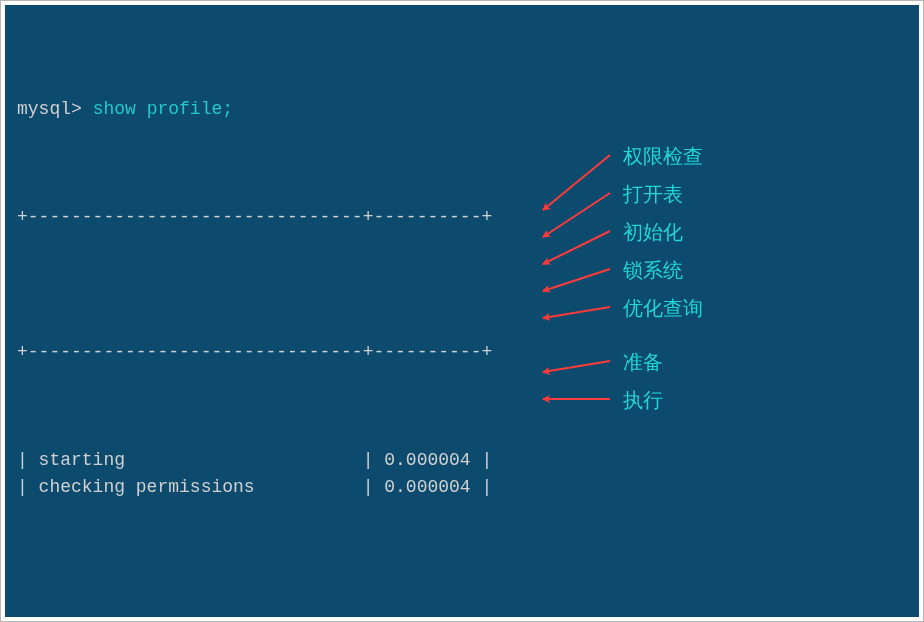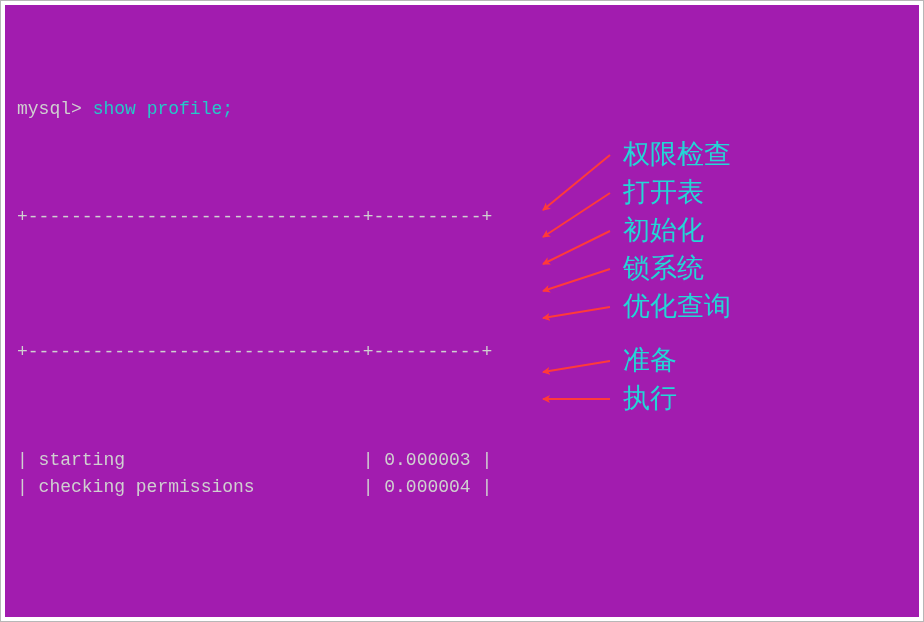--- a/index.html
+++ b/index.html
@@ -15,21 +15,21 @@
     position: relative;
     box-sizing: border-box;
     width: 924px;
     height: 622px;
     background: #ffffff;
     border: 1px solid #b7b7b7;
     padding: 4px;
   }
   .terminal {
     position: relative;
-    background: #a21caf;
+    background: #0c4a6e;
     color: #d0d0d0;
     width: 100%;
     height: 100%;
     padding: 10px 0 0 12px;
     box-sizing: border-box;
     font-size: 18px;
     line-height: 27px;
     white-space: pre;
     letter-spacing: 0px;
   }
@@ -47,22 +47,22 @@
     position: absolute;
     left: 0;
     top: 0;
     width: 100%;
     height: 100%;
     pointer-events: none;
   }
   .ann-label {
     position: absolute;
     color: #23d6d6;
-    font-family: Liberation Mono, monospace;
-    font-size: 27px;
+    font-family: Liberation Sans, sans-serif;
+    font-size: 20px;
     white-space: nowrap;
   }
   svg.arrows {
     position: absolute;
     left: 0;
     top: 0;
     width: 924px;
     height: 622px;
   }
 </style>
@@ -72,21 +72,21 @@
 <div class="window">
   <div class="terminal">
 
     <span class="row"><span class="prompt-text">mysql&gt; </span><span class="cyan">show profile;</span></span>
 
     <span class="row">+-------------------------------+----------+</span>
 
 
     <span class="row">+-------------------------------+----------+</span>
 
-    <div id="rows-container"><span class="row">| starting                      | 0.000003 |</span><span class="row">| checking permissions          | 0.000004 |</span></div>
+    <div id="rows-container"><span class="row">| starting                      | 0.000004 |</span><span class="row">| checking permissions          | 0.000004 |</span></div>
 
     
 
     
 
     <div class="annotations">
       <svg class="arrows">
         <defs>
           <marker id="ahead" markerWidth="8" markerHeight="8" refX="7" refY="4" orient="auto" markerUnits="userSpaceOnUse">
             <path d="M0,0 L8,4 L0,8 L2,4 Z" fill="#ff3a3a"></path>

